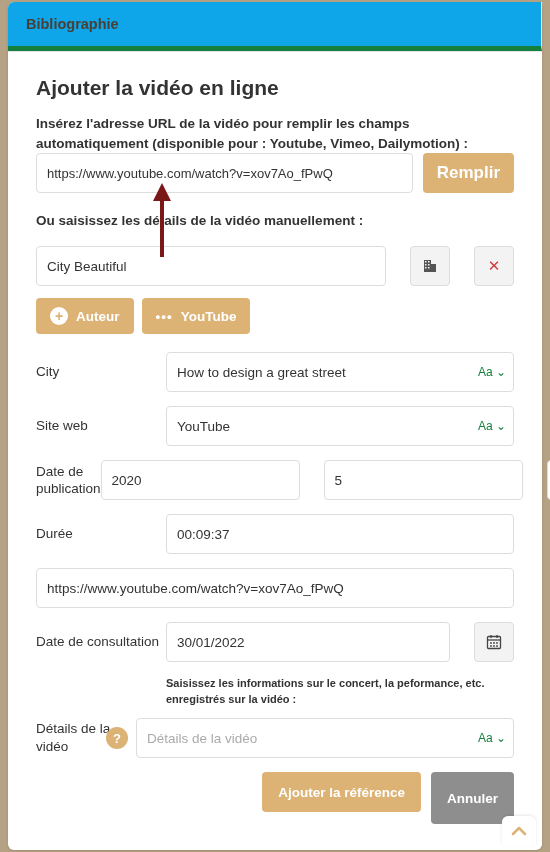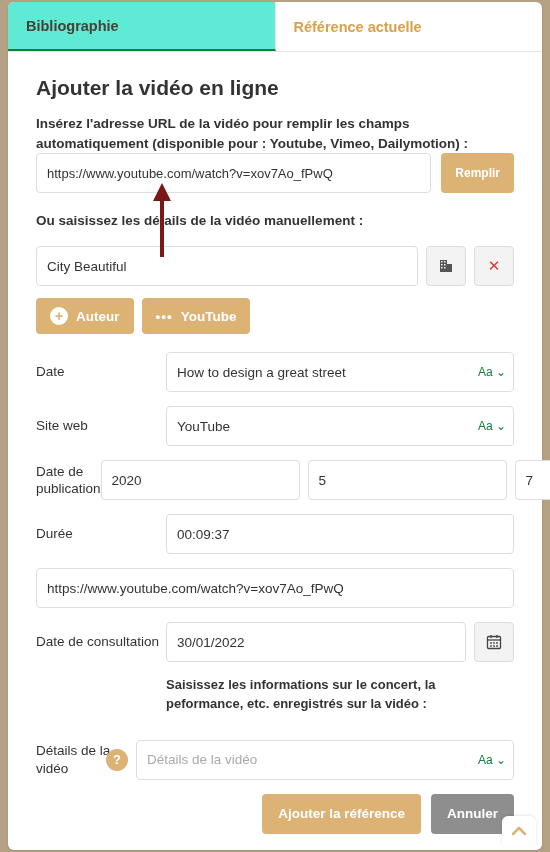--- a/index.html
+++ b/index.html
@@ -1,62 +1,61 @@
 <!DOCTYPE html>
 <html><head>
 <meta charset="utf-8">
 <style>
   * { box-sizing: border-box; margin: 0; padding: 0; font-family: -apple-system, BlinkMacSystemFont, "Segoe UI", Arial, sans-serif; }
   body { background: #b5a183; width: 550px; height: 852px; position: relative; overflow: hidden; }
   .panel { position: absolute; left: 8px; top: 2px; right: 8px; bottom: 2px; background: #fff; border-radius: 6px; box-shadow: 0 1px 3px rgba(0,0,0,.1); }
   .tabs { display: flex; height: 50px; border-bottom: 1px solid #e6e6e6; }
   .tab { flex: 1; display: flex; align-items: center; padding: 0 18px; font-size: 14.5px; font-weight: 600; cursor: pointer; }
-  .tab.inactive { background: #5eead4; color: #4a3f34; border-right: 1px solid #e6e6e6; border-bottom: 2px solid #15803d; border-top-left-radius: 6px; }
+  .tab.inactive { background: #0ea5e9; color: #4a3f34; border-right: 1px solid #e6e6e6; border-bottom: 5px solid #15803d; border-top-left-radius: 6px; }
   .tab.active { color: #d8a14a; border-bottom: none; }
   .content { padding: 24px 28px 20px 28px; }
   .section-title { font-size: 21px; font-weight: 600; color: #333; margin-bottom: 14px; }
   .help-para { font-size: 13.5px; font-weight: 600; color: #333; line-height: 1.45; }
   .url-row { display: flex; gap: 10px; margin-bottom: 20px; position: relative; }
   .url-input { flex: 1; height: 40px; border: 1px solid #ddd; border-radius: 4px; padding: 0 10px; font-size: 13px; color: #333; }
-  .btn-fill { height: 40px; padding: 0 14px; background: #dcb275; color: #fff; font-weight: 600; font-size: 12px; border: none; border-radius: 4px; cursor: pointer; }
+  .btn-fill { height: 40px; padding: 0 14px; background: #dcb275; color: #fff; font-weight: 600; font-size: 17px; border: none; border-radius: 4px; cursor: pointer; }
   .arrow { position: absolute; left: 113px; top: 30px; pointer-events: none; }
   .manual-label { font-size: 13.5px; font-weight: 600; color: #333; margin-bottom: 18px; }
   .row { display: flex; align-items: center; margin-bottom: 14px; }
   .lbl { width: 130px; font-size: 13.5px; color: #333; line-height: 1.3; }
-  .fld { flex: 1; display: flex; gap: 8px; }
+  .fld { flex: 1; display: flex; gap: 24px; }
   .inp, .inp-s { height: 40px; border: 1px solid #ddd; border-radius: 4px; padding: 0 10px; font-size: 13.5px; color: #333; background:#fff; }
   .inp { flex: 1; }
   .author-row .inp { flex: 1; }
   .iconbtn { width: 40px; height: 40px; border: 1px solid #ddd; border-radius: 4px; background: #f3f3f3; display: flex; align-items: center; justify-content: center; cursor: pointer; font-size: 15px; color: #555; }
   .iconbtn.close { color: #d13a3a; }
   .pill-row { display:flex; gap:8px; margin-bottom:18px; margin-top:-2px;}
   .pill { background:#dcb275; color:#fff; font-weight:600; border:none; border-radius:4px; height:36px; padding:0 14px; font-size:13.5px; display:flex; align-items:center; gap:8px; cursor:pointer;}
   .pill .plus { width:18px; height:18px; border-radius:50%; background:#fff; color:#dcb275; display:flex; align-items:center; justify-content:center; font-weight:700; font-size:14px; line-height:1;}
   .pill .dots { letter-spacing:1px; font-weight:700;}
   .aa { position:absolute; right:8px; top:50%; transform:translateY(-50%); font-size:12px; color:#15803d; pointer-events:none;}
   .inp-wrap { position:relative; flex:1; display:flex;}
   .date3 .inp-s { flex:1; }
   .cal-btn { width:40px; height:40px; border:1px solid #ddd; border-radius:4px; background:#f3f3f3; display:flex; align-items:center; justify-content:center; cursor:pointer; }
-  .info-help { font-size:13px; font-weight:600; color:#333; line-height:1.45; padding-left:130px; margin-bottom:26px; margin-top:4px;}
+  .info-help { font-size:11px; font-weight:600; color:#333; line-height:1.45; padding-left:130px; margin-bottom:10px; margin-top:4px;}
   .help-icon { width:22px; height:22px; border-radius:50%; background:#dcb275; color:#fff; display:flex; align-items:center; justify-content:center; font-size:13px; font-weight:700; margin-left:-30px; margin-right:8px;}
   .details-row .lbl { width:100px;}
   .footer { display:flex; gap:10px; justify-content:flex-end; margin-top:14px;}
   .btn-primary { background:#dcb275; color:#fff; font-weight:600; border:none; border-radius:4px; height:40px; padding:0 16px; font-size:13.5px; cursor:pointer;}
-  .btn-secondary { background:#8e8e8e; color:#fff; font-weight:600; border:none; border-radius:4px; height:40px; padding:0 16px; font-size:13.5px; cursor:pointer;}
+  .btn-secondary { background:#8e8e8e; color:#fff; font-weight:600; border:none; border-radius:4px; height:52px; padding:0 16px; font-size:13.5px; cursor:pointer;}
   .scroll-top { position:absolute; right:14px; bottom:6px; width:34px; height:30px; background:#fff; border-radius:6px 6px 0 0; box-shadow:0 -1px 3px rgba(0,0,0,.1); display:flex; align-items:center; justify-content:center; color:#dcb275; font-size:16px; cursor:pointer;}
   ::placeholder { color:#aaa; }
 </style>
 </head>
 <body>
 
 <div class="panel">
 
   <div class="tabs">
     <div class="tab inactive">Bibliographie</div>
-    <div class="tab active">Référence actuelle</div>
   </div>
 
   <div class="content">
 
     <div class="section-title">Ajouter la vidéo en ligne</div>
 
     <div class="help-para">Insérez l'adresse URL de la vidéo pour remplir les champs automatiquement (disponible pour : Youtube, Vimeo, Dailymotion) :</div>
 
     <div class="url-row">
       <input class="url-input" value="https://www.youtube.com/watch?v=xov7Ao_fPwQ" style="">
@@ -96,21 +95,21 @@
         <span class="plus">+</span>
         <span>Auteur</span>
       </button>
       <button class="pill">
         <span class="dots">•••</span>
         <span>YouTube</span>
       </button>
     </div>
 
     <div class="row">
-      <div class="lbl">Date</div>
+      <div class="lbl">City</div>
       <div class="fld">
           <div class="inp-wrap">
         <input class="inp" value="How to design a great street" style="">
         <span class="aa">Aa ⌄</span>
       </div>
         </div>
     </div>
 
     <div class="row">
       <div class="lbl">Site web</div>

